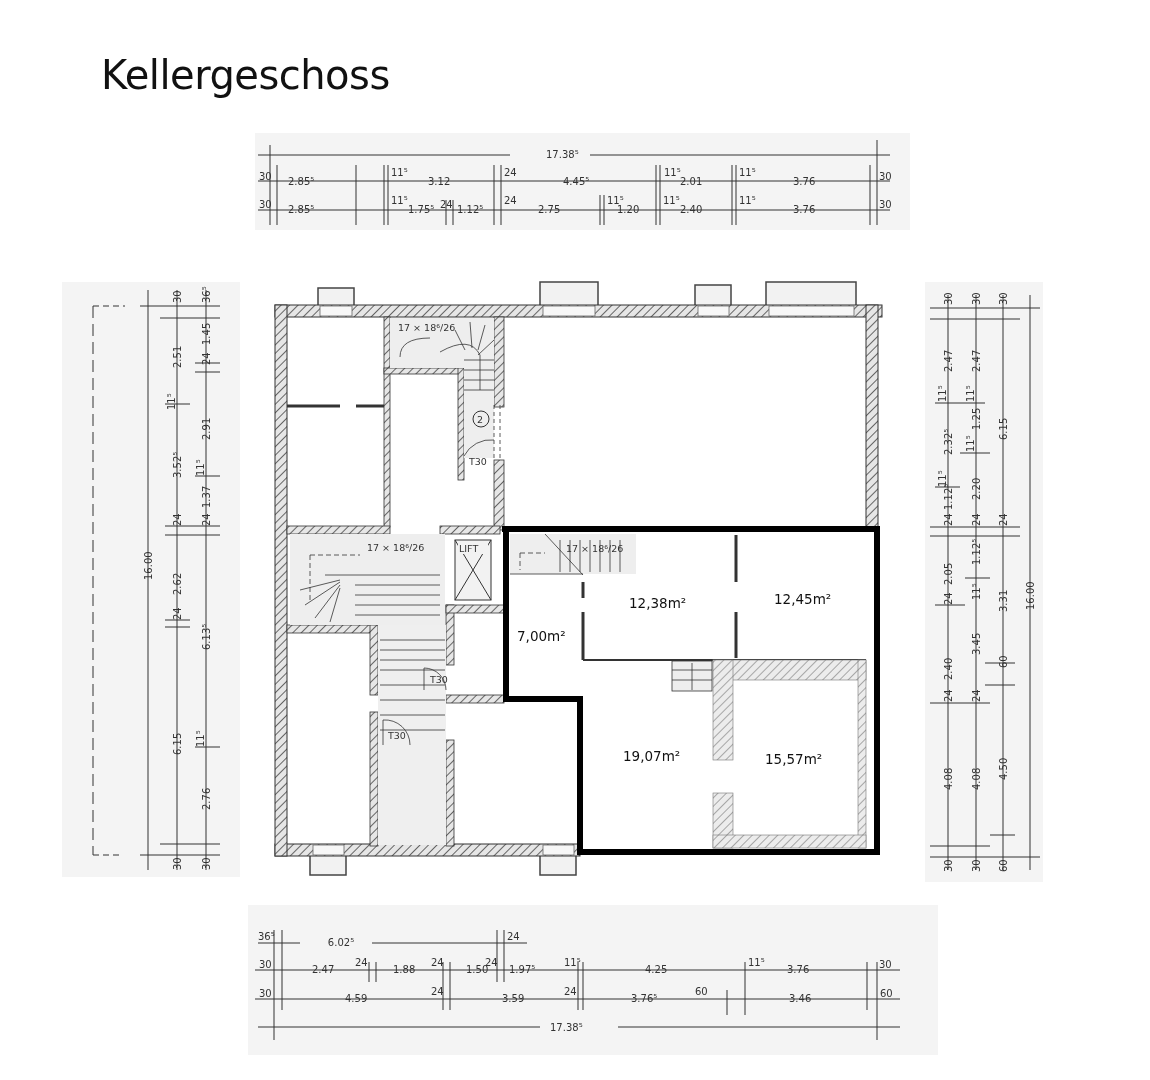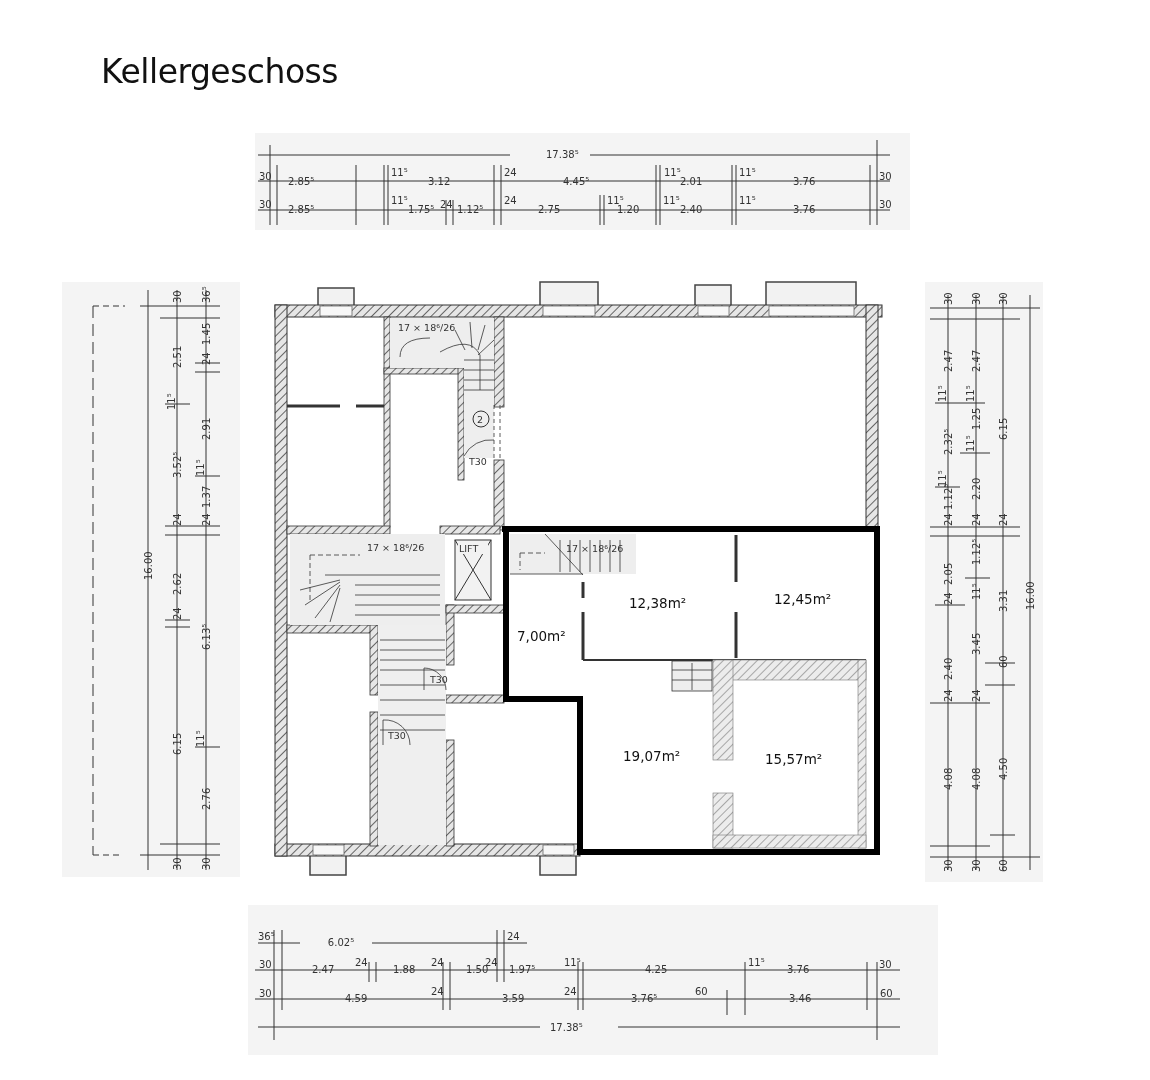--- a/index.html
+++ b/index.html
@@ -1,17 +1,17 @@
 <!DOCTYPE html>
 <html><head>
 <meta charset="utf-8">
 <style>
   html, body { margin: 0; padding: 0; background: #ffffff; }
   body { width: 1150px; height: 1080px; position: relative; overflow: hidden; font-family: "DejaVu Sans", sans-serif; }
-  .title { position: absolute; left: 101px; top: 52px; font-size: 33px; color: #111; font-family: "DejaVu Sans", sans-serif; letter-spacing: -0.5px; }
+  .title { position: absolute; left: 101px; top: 52px; font-size: 40px; color: #111; font-family: "DejaVu Sans", sans-serif; letter-spacing: -0.5px; }
   .noise { position: absolute; background: #f4f4f4; }
   svg { position: absolute; left: 0; top: 0; }
   .dim { font-family: "DejaVu Sans", sans-serif; font-size: 10px; fill: #333; }
   .area { font-family: "DejaVu Sans", sans-serif; font-size: 13.5px; fill: #111; }
   .lbl { font-family: "DejaVu Sans", sans-serif; font-size: 9.5px; fill: #333; }
 </style>
 </head>
 <body>
 
 <div class="title">Kellergeschoss</div>

